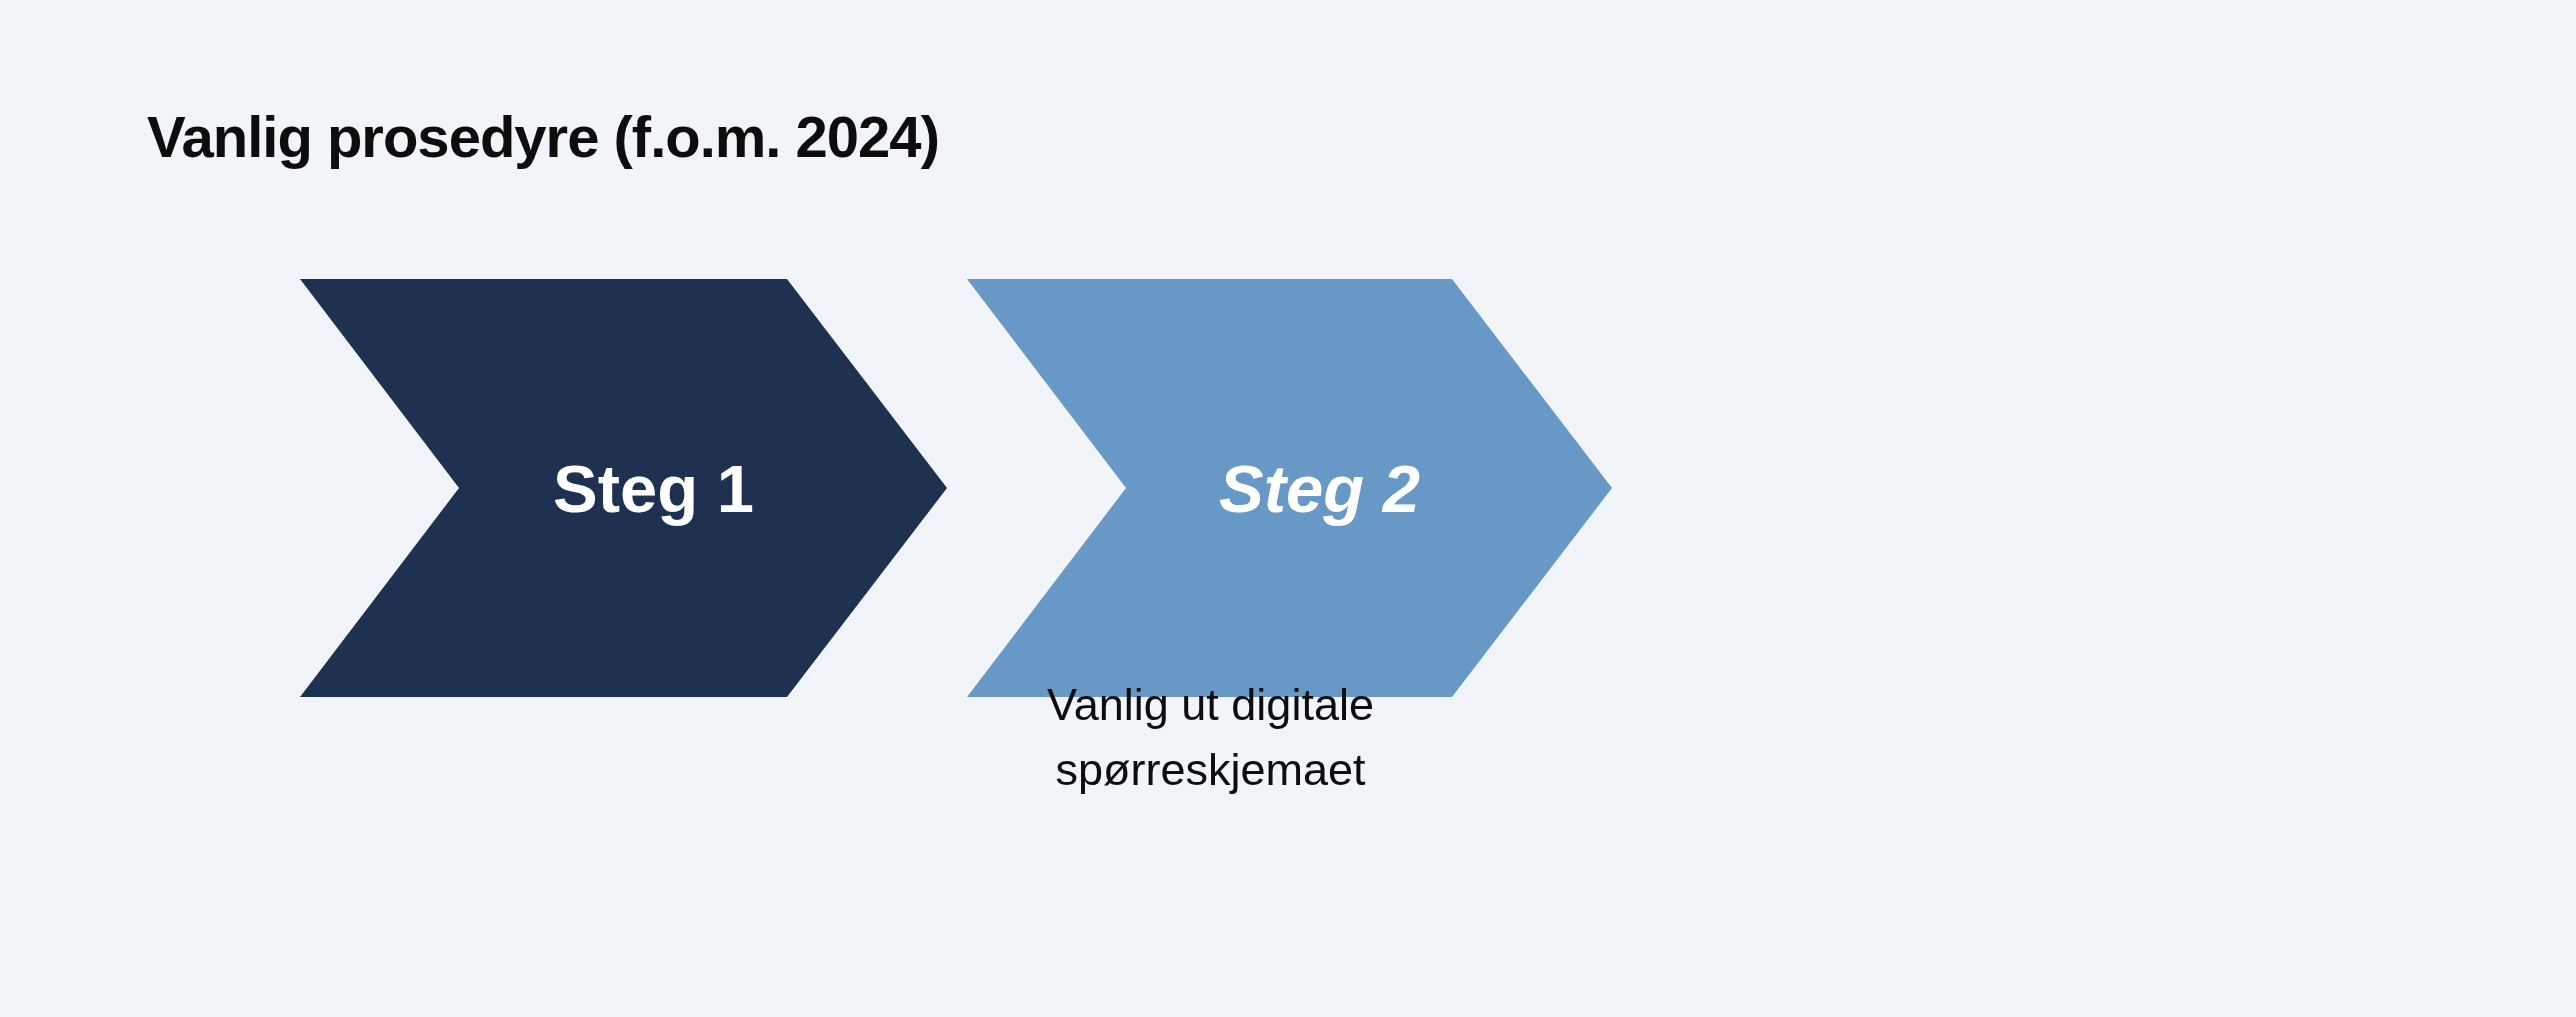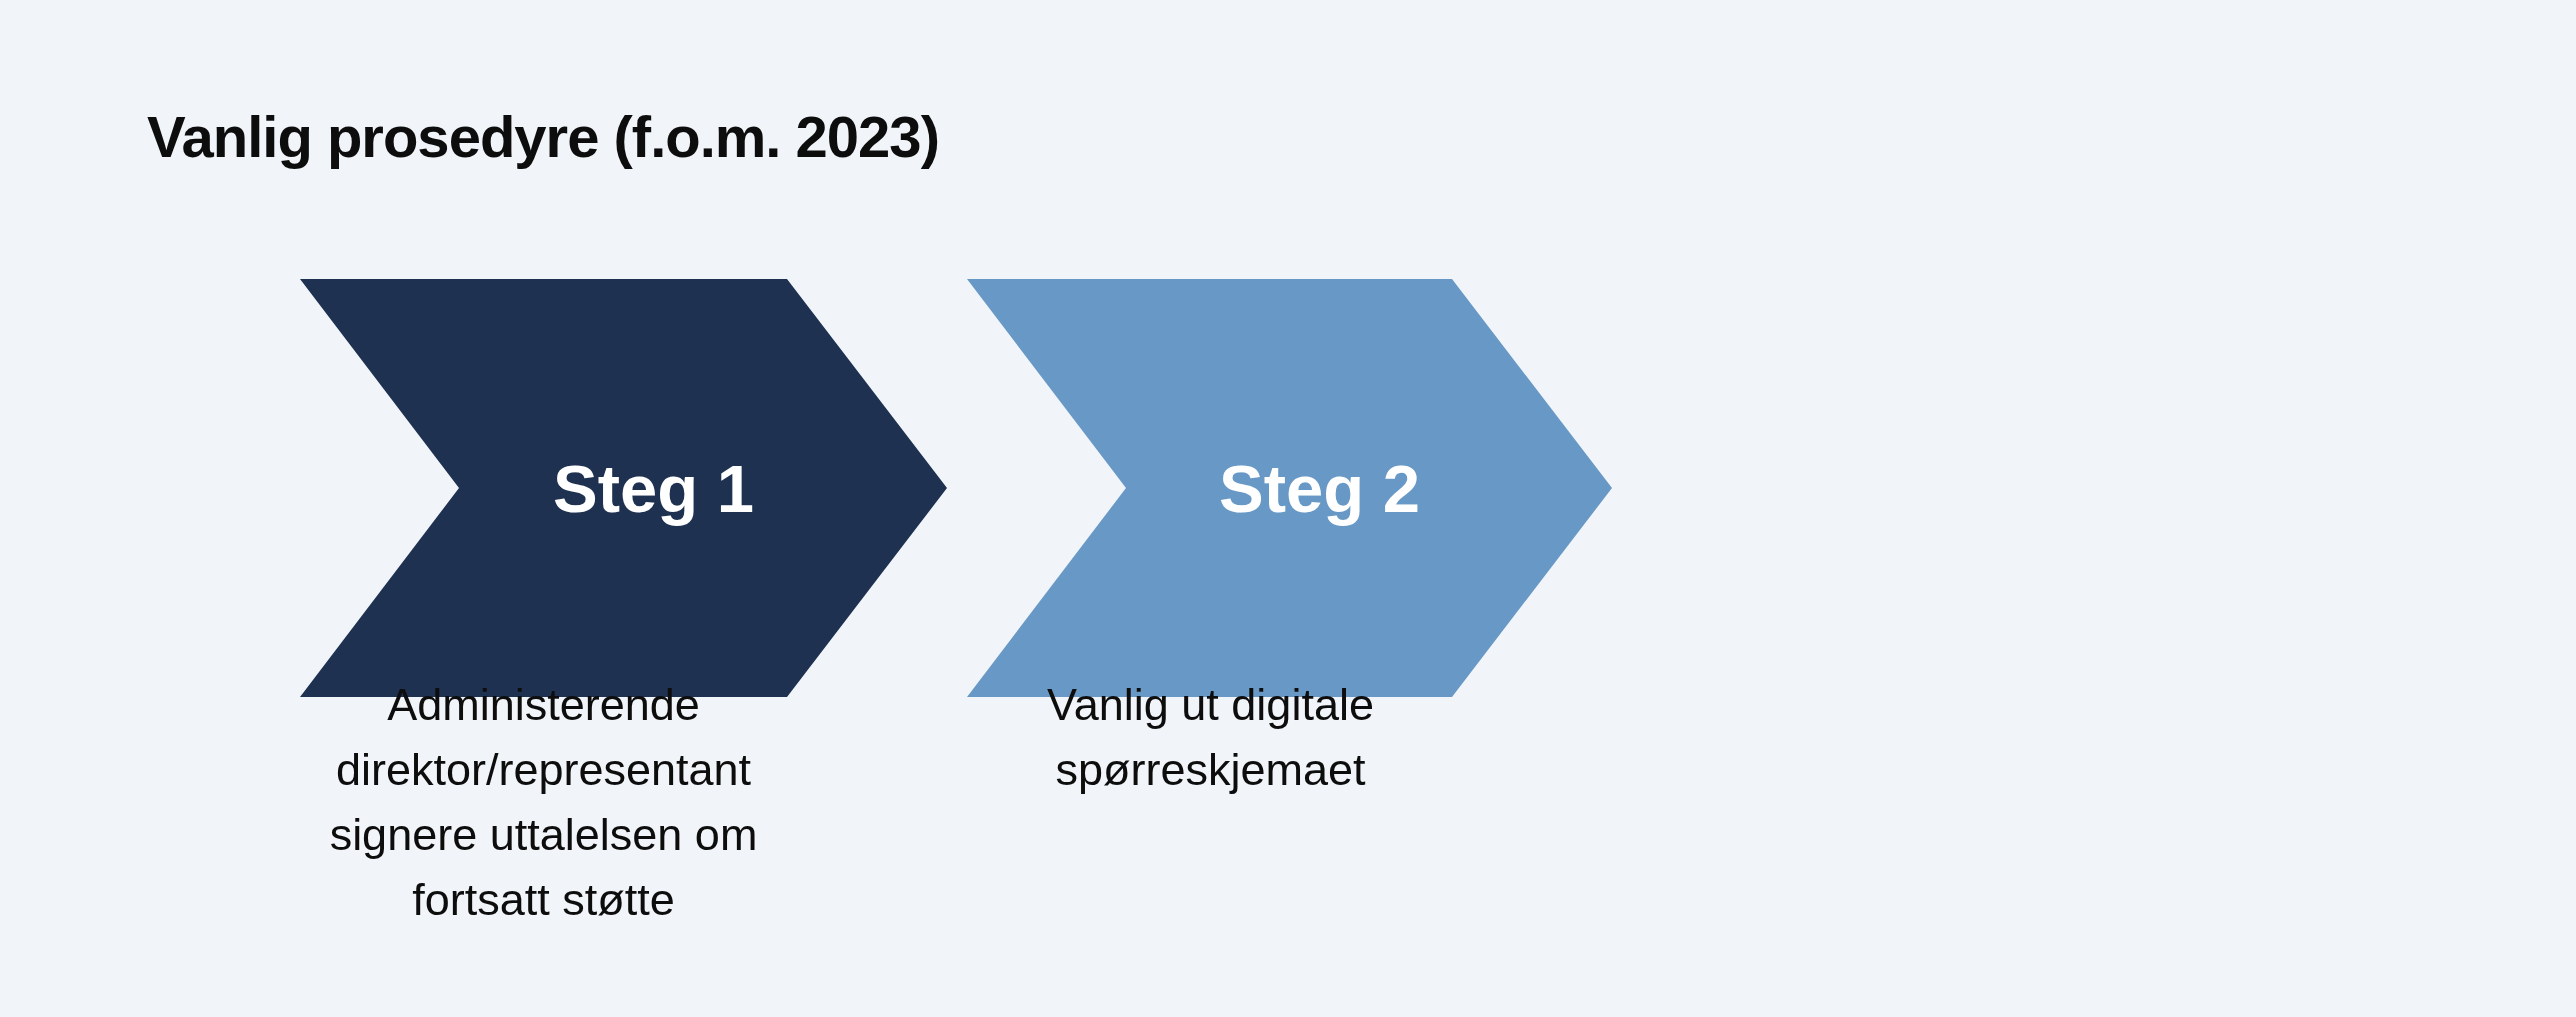--- a/index.html
+++ b/index.html
@@ -36,21 +36,21 @@
     box-sizing:border-box;
     clip-path:polygon(0 0, calc(100% - 160px) 0, 100% 50%, calc(100% - 160px) 100%, 0 100%, 159px 50%);
   }
   .arrow-label{
     font-size:67px;
     font-weight:700;
     color:#FFFFFF;
     white-space:nowrap;
   }
   .arrow.step1{ left:300px;  width:647px; }
-  .arrow.step2{ left:967px; width:645px; }
+  .arrow.step2{ left:967px; width:645px;font-style:italic; }
   .arrow.step3{ left:1632px; width:645px; }
   .caption{
     position:absolute;
     top:672px;
     width:487px;
     text-align:center;
     font-size:45px;
     font-weight:400;
     line-height:65px;
     color:#0D0D0D;
@@ -58,34 +58,30 @@
   }
   .caption.cap1{ left:300px; }
   .caption.cap2{ left:967px; }
   .caption.cap3{ left:1632px; }
 </style>
 </head>
 <body style="background: rgb(241, 244, 248);">
 
 <div class="canvas">
 
-  <h1 class="title">Vanlig prosedyre (f.o.m. 2023)</h1>
+  <h1 class="title">Vanlig prosedyre (f.o.m. 2024)</h1>
 
   <div class="arrow step1" style="background-color: rgb(31, 49, 80);">
     <span class="arrow-label">Steg 1</span>
   </div>
 
   <div class="arrow step2" style="background-color: rgb(104, 153, 198);">
     <span class="arrow-label">Steg 2</span>
   </div>
 
 
-  <div class="caption cap1">Administerende
-direktor/representant
-signere uttalelsen om
-fortsatt støtte</div>
 
   <div class="caption cap2">Vanlig ut digitale
 spørreskjemaet</div>
 
 
 </div>
 
 
 </body></html>

